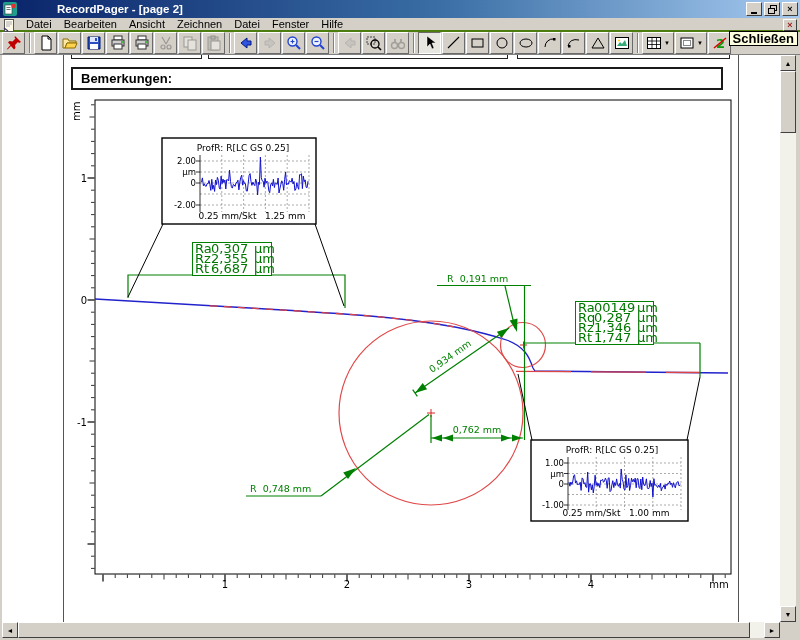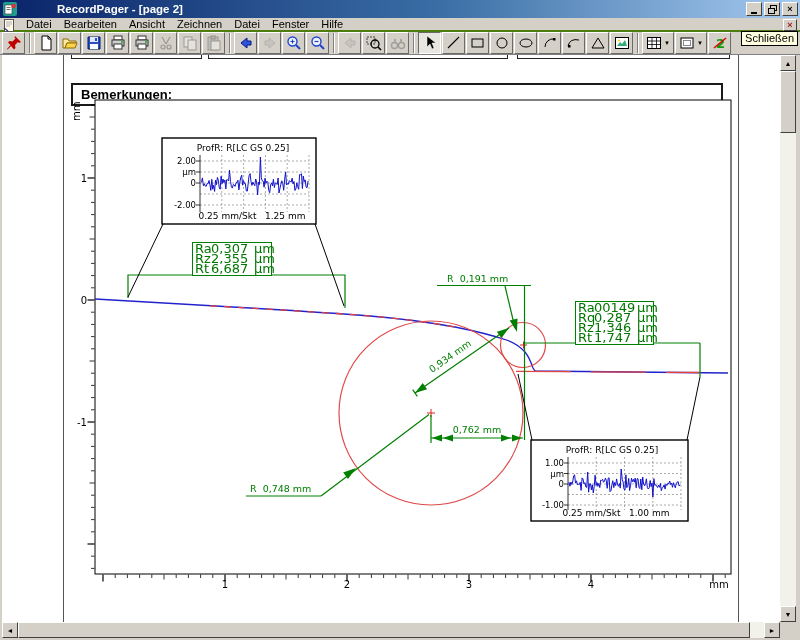--- a/index.html
+++ b/index.html
@@ -10,37 +10,37 @@
   .titlebar .ticon{width:14px;height:14px;margin-right:4px;flex:0 0 auto;}
   .title-text{color:#fff;font-size:11.5px;font-weight:bold;flex:1;white-space:nowrap;overflow:hidden;padding-left:36px;}
   .win-btns{display:flex;gap:2px;}
   .wbtn{width:16px;height:14px;background:#d4d0c8;border:1px solid;border-color:#fff #404040 #404040 #fff;font-size:9px;line-height:11px;text-align:center;padding:0;font-weight:bold;color:#000;display:flex;align-items:center;justify-content:center;}
   .glyph-min{display:block;width:6px;height:2px;background:#000;margin-top:7px;}
   
   .menubar{height:14px;display:flex;align-items:center;padding:0 2px;position:relative;border-bottom:2px solid #4d7c0f;}
   .mdi-icon{width:13px;height:13px;margin:0 4px 0 1px;}
   .mitem{font-size:11px;padding:0 6px;color:#000;line-height:14px;}
   .mdi-close{position:absolute;right:3px;top:1px;width:14px;height:12px;background:#d4d0c8;border:1px solid;border-color:#fff #404040 #404040 #fff;color:#a02020;font-size:9px;font-weight:bold;text-align:center;line-height:10px;}
-  .tooltip{position:absolute;right:2px;top:13px;background:#ffffe1;border:1px solid #000;font-size:11px;padding:0 3px;line-height:13px;color:#000;z-index:50;}
+  .tooltip{position:absolute;right:2px;top:13px;background:#ffffe1;border:1px solid #000;font-size:13px;padding:0 3px;line-height:13px;color:#000;z-index:50;font-weight:bold;}
   
   .toolbar{height:23px;display:flex;align-items:center;padding:0 2px;background:#d4d0c8;border-bottom:1px solid #808080;}
   .tb-btn{width:23px;height:22px;display:flex;align-items:center;justify-content:center;border:1px solid;border-color:#fff #6a6a6a #6a6a6a #fff;background:#d4d0c8;margin-right:1px;position:relative;}
   .tb-btn svg{width:16px;height:16px;}
   .tb-btn.disabled svg{filter:grayscale(1);opacity:.4;}
   .tb-btn.pressed{border-color:#6a6a6a #fff #fff #6a6a6a;background:#e8e6e0;}
   .tb-btn.withdd{width:32px;}
   .dd{font-size:6px;margin-left:2px;color:#000;}
   .tb-sep{width:2px;height:20px;border-left:1px solid #808080;border-right:1px solid #fff;margin:0 3px;}
   
   .doc-row{display:flex;height:567px;background:#d4d0c8;padding-left:2px;}
   .doc-area{width:778px;height:567px;background:#fff;position:relative;overflow:hidden;}
   .doc-svg{position:absolute;left:0;top:0;}
   .remnant{position:absolute;top:-12px;height:16px;border:1.5px solid #222;border-top:none;background:transparent;}
   .page-edge{position:absolute;top:0;bottom:0;width:1px;background:#555;}
-  .remarks-box{position:absolute;left:69px;top:28px;width:652px;height:23px;border:2px solid #1a1a1a;background:#fff;display:flex;align-items:center;}
+  .remarks-box{position:absolute;left:69px;top:12px;width:652px;height:23px;border:2px solid #1a1a1a;background:#fff;display:flex;align-items:center;}
   .remarks-label{font-size:13px;font-weight:600;color:#000;padding-left:8px;}
   .meas-table{position:absolute;border:1px solid #008000;background:#fff;padding:1px 2px;z-index:5;}
   .mrow{display:grid;grid-template-columns:16px 40px 18px;line-height:10px;font-size:13px;color:#007700;font-family:"DejaVu Sans",sans-serif;}
   .mrow .c1{text-align:right;padding-right:3px;}
   .mrow .c2{padding-left:3px;}
   
   .vscroll{width:16px;height:567px;background:#f2f1ea;display:flex;flex-direction:column;}
   .sb-btn{width:16px;height:16px;background:#d4d0c8;border:1px solid;border-color:#fff #404040 #404040 #fff;font-size:7px;color:#000;display:flex;align-items:center;justify-content:center;padding:0;flex:0 0 auto;}
   .vtrack{flex:1;position:relative;}
   .vthumb{position:absolute;left:0;top:0;width:16px;height:62px;background:#d4d0c8;border:1px solid;border-color:#fff #404040 #404040 #fff;}

